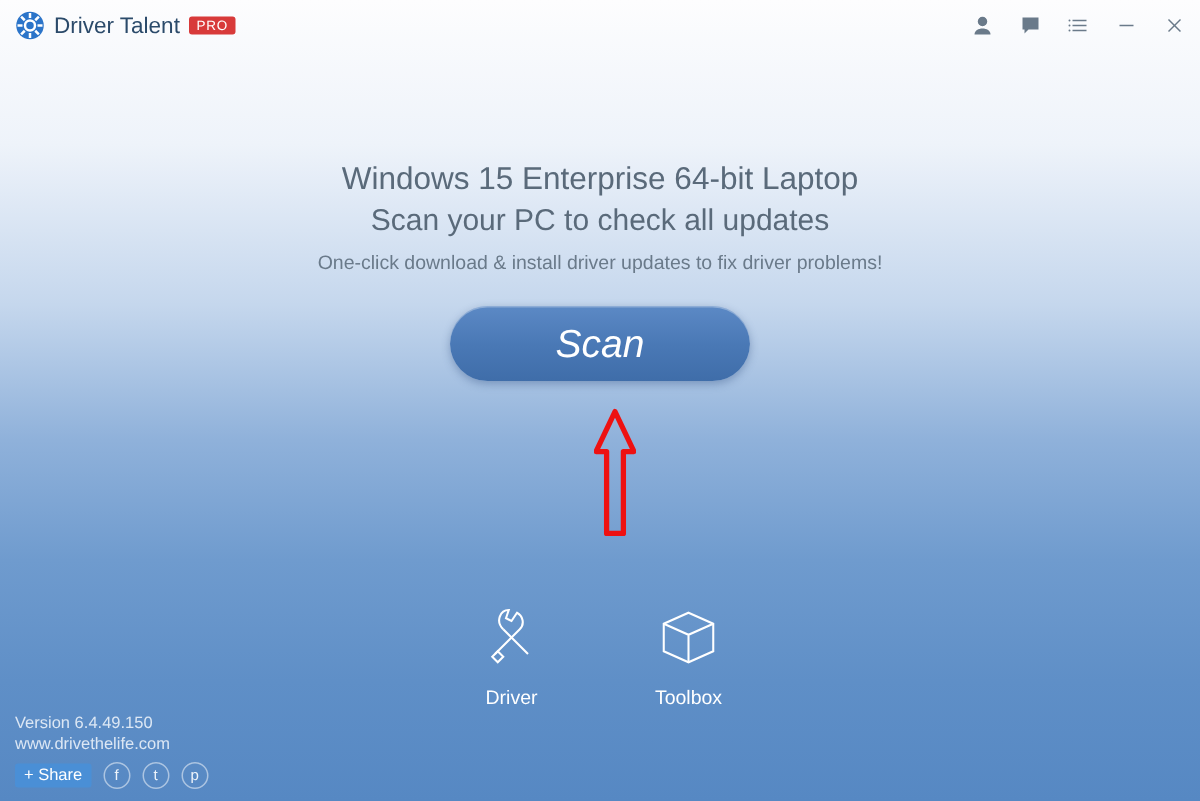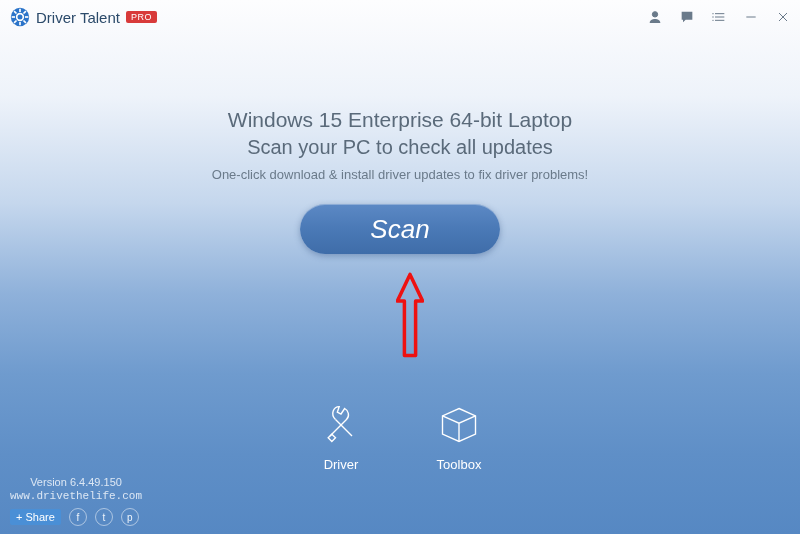--- a/index.html
+++ b/index.html
@@ -65,22 +65,22 @@
     display: flex; align-items: center; justify-content: center;
   }
   .nav-item svg { width: 44px; height: 44px; fill: none; stroke: #fff; stroke-width: 1.5; }
   .nav-label { color: #fff; font-size: 13px; }
 
   
   .footer {
     position: absolute; left: 10px; bottom: 8px;
     color: #dce7f4; font-size: 11px;
   }
-  .footer .version { margin-bottom: 2px; text-align: center; }
-  .footer .url { margin-bottom: 6px; font-family: Liberation Mono, monospace; }
+  .footer .version { margin-bottom: 2px; }
+  .footer .url { margin-bottom: 6px; }
   .footer-row { display: flex; align-items: center; gap: 8px; }
   .share-btn {
     background: #4a8fd6; color: #fff; font-size: 11px;
     padding: 2px 6px; border-radius: 2px; cursor: pointer;
     display: inline-flex; align-items: center; gap: 3px;
   }
   .social {
     width: 18px; height: 18px; border: 1px solid rgba(255,255,255,0.5);
     border-radius: 50%; display: inline-flex; align-items: center; justify-content: center;
     color: #eef4fb; font-size: 10px; cursor: pointer;

